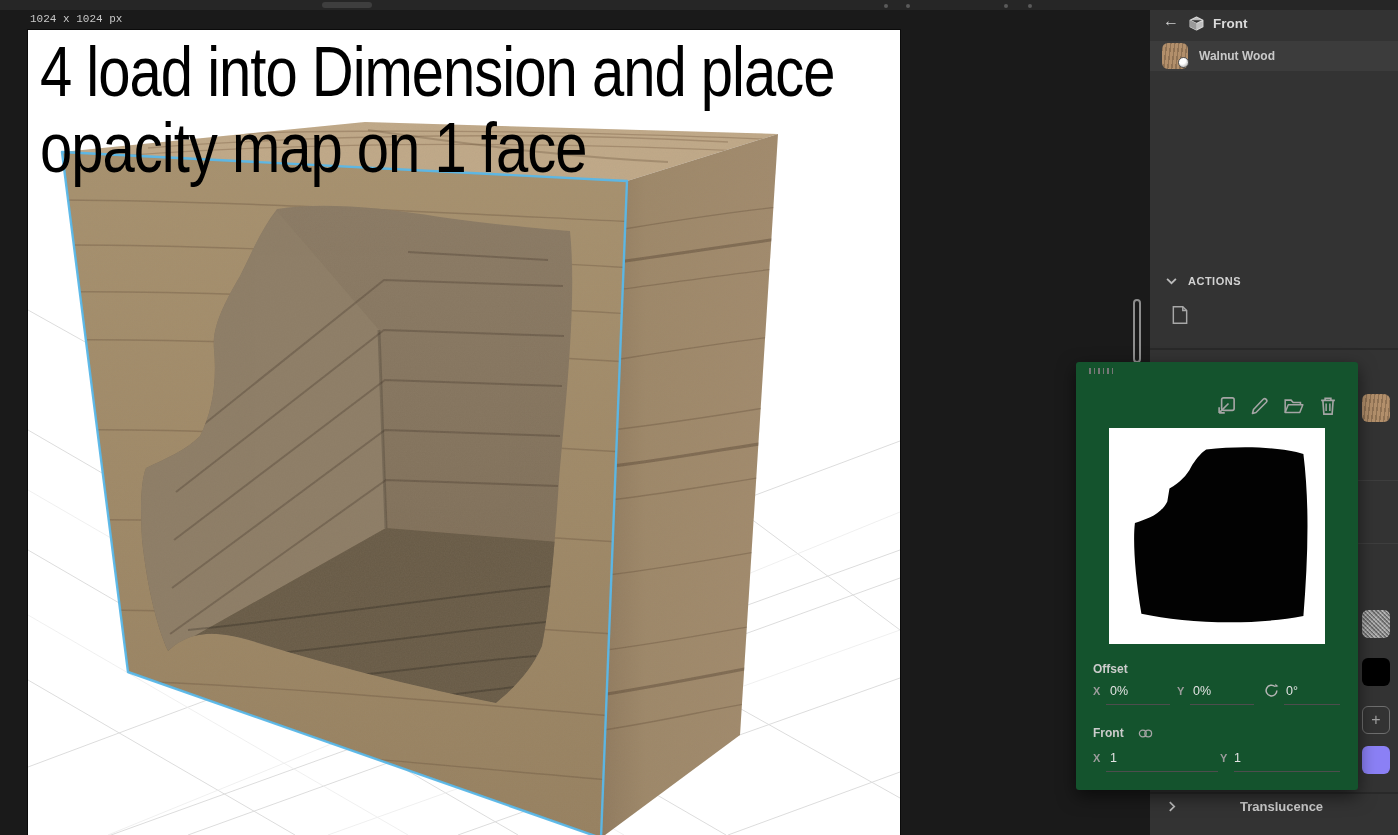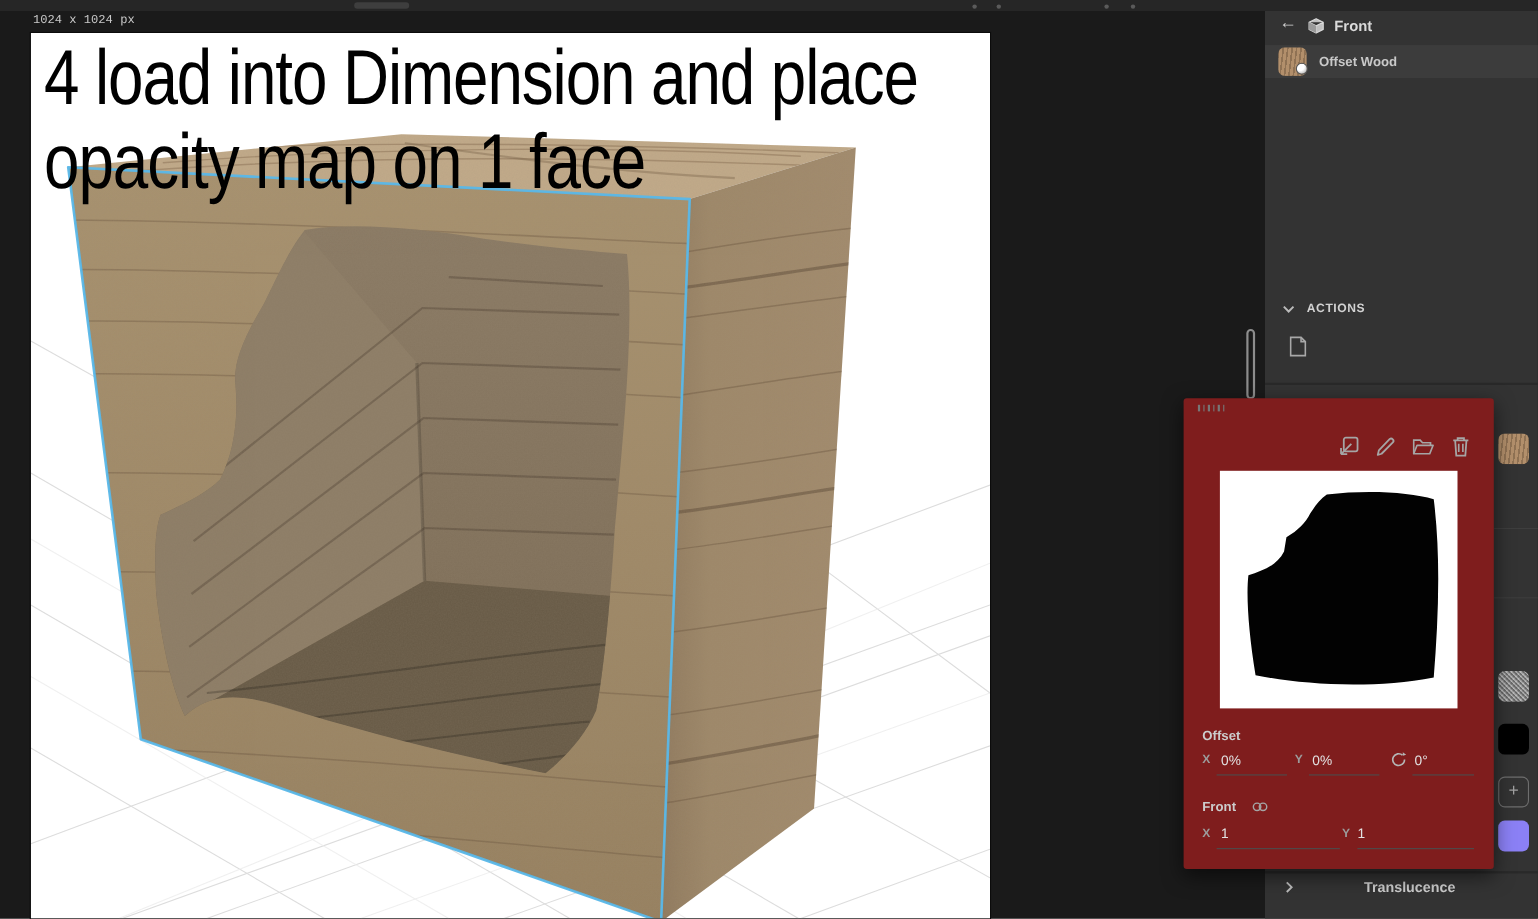--- a/index.html
+++ b/index.html
@@ -51,21 +51,21 @@
                      repeating-linear-gradient(-45deg, rgba(255,255,255,.2) 0 1px, rgba(0,0,0,0) 1px 3px); }
   #sw-black { background:#000000; }
   #sw-plus { border:1.5px solid #6e6e6e; color:#a0a0a0; font-size:16px; line-height:25px;
     text-align:center; background:none; }
 
   
   #scrollbar { left:1133px; top:299px; width:8px; height:64px; border:2px solid #8d8d8d;
     border-radius:5px; z-index:4; }
 
   
-  #map-panel { left:1076px; top:362px; width:282px; height:428px; background:#7f1d1d;
+  #map-panel { left:1076px; top:362px; width:282px; height:428px; background:#14532d;
     border-radius:3px; box-shadow:0 6px 18px rgba(0,0,0,.55); z-index:6; }
   #drag-handle { left:13px; top:6px; display:flex; gap:3px; }
   #drag-handle i { display:block; width:1.5px; height:6px; background:#777; }
   .tool-icon { top:34px; width:20px; height:20px; z-index:7; }
   #map-image { left:33px; top:66px; width:216px; height:216px; background:#ffffff; }
   .fld-label { color:#9c9c9c; font-size:11px; font-weight:bold; }
   .fld-value { color:#e2e2e2; font-size:12.5px; }
   .sec-label { color:#cccccc; font-size:12px; font-weight:bold; }
   .underline { height:1px; background:#4d4d4d; }
 
@@ -243,21 +243,21 @@
 <div class="abs" id="hdr-back">←</div>
 <svg class="abs" id="hdr-cube" width="15" height="15" viewBox="0 0 14 14">
   <path d="M7 1 L13 4 L13 10 L7 13 L1 10 L1 4 Z M1 4 L7 7 L13 4 M7 7 L7 13" fill="#d8d8d8" stroke="#d8d8d8" stroke-width="1" stroke-linejoin="round" fill-opacity=".85"></path>
   <path d="M1 4 L7 7 L7 13 L1 10 Z" fill="#9a9a9a"></path>
 </svg>
 <div class="abs" id="hdr-title">Front</div>
 
 <div class="abs" id="mat-row">
   <div class="abs" id="mat-thumb"></div>
   <div class="abs" id="mat-badge"></div>
-  <div class="abs" id="mat-name">Offset Wood</div>
+  <div class="abs" id="mat-name">Walnut Wood</div>
 </div>
 
 <svg class="abs" id="actions-chevron" width="11" height="8" viewBox="0 0 10 7">
   <polyline points="1,1.5 5,5.5 9,1.5" fill="none" stroke="#bbb" stroke-width="1.6"></polyline>
 </svg>
 <div class="abs" id="actions-label">ACTIONS</div>
 <svg class="abs" id="action-doc-icon" width="18" height="20" viewBox="0 0 16 18">
   <path d="M2 1.5 H10.5 L14 5 V16.5 H2 Z" fill="none" stroke="#a8a8a8" stroke-width="1.3" rx="2"></path>
   <path d="M10.5 1.5 V5 H14" fill="none" stroke="#a8a8a8" stroke-width="1.3"></path>
 </svg>

